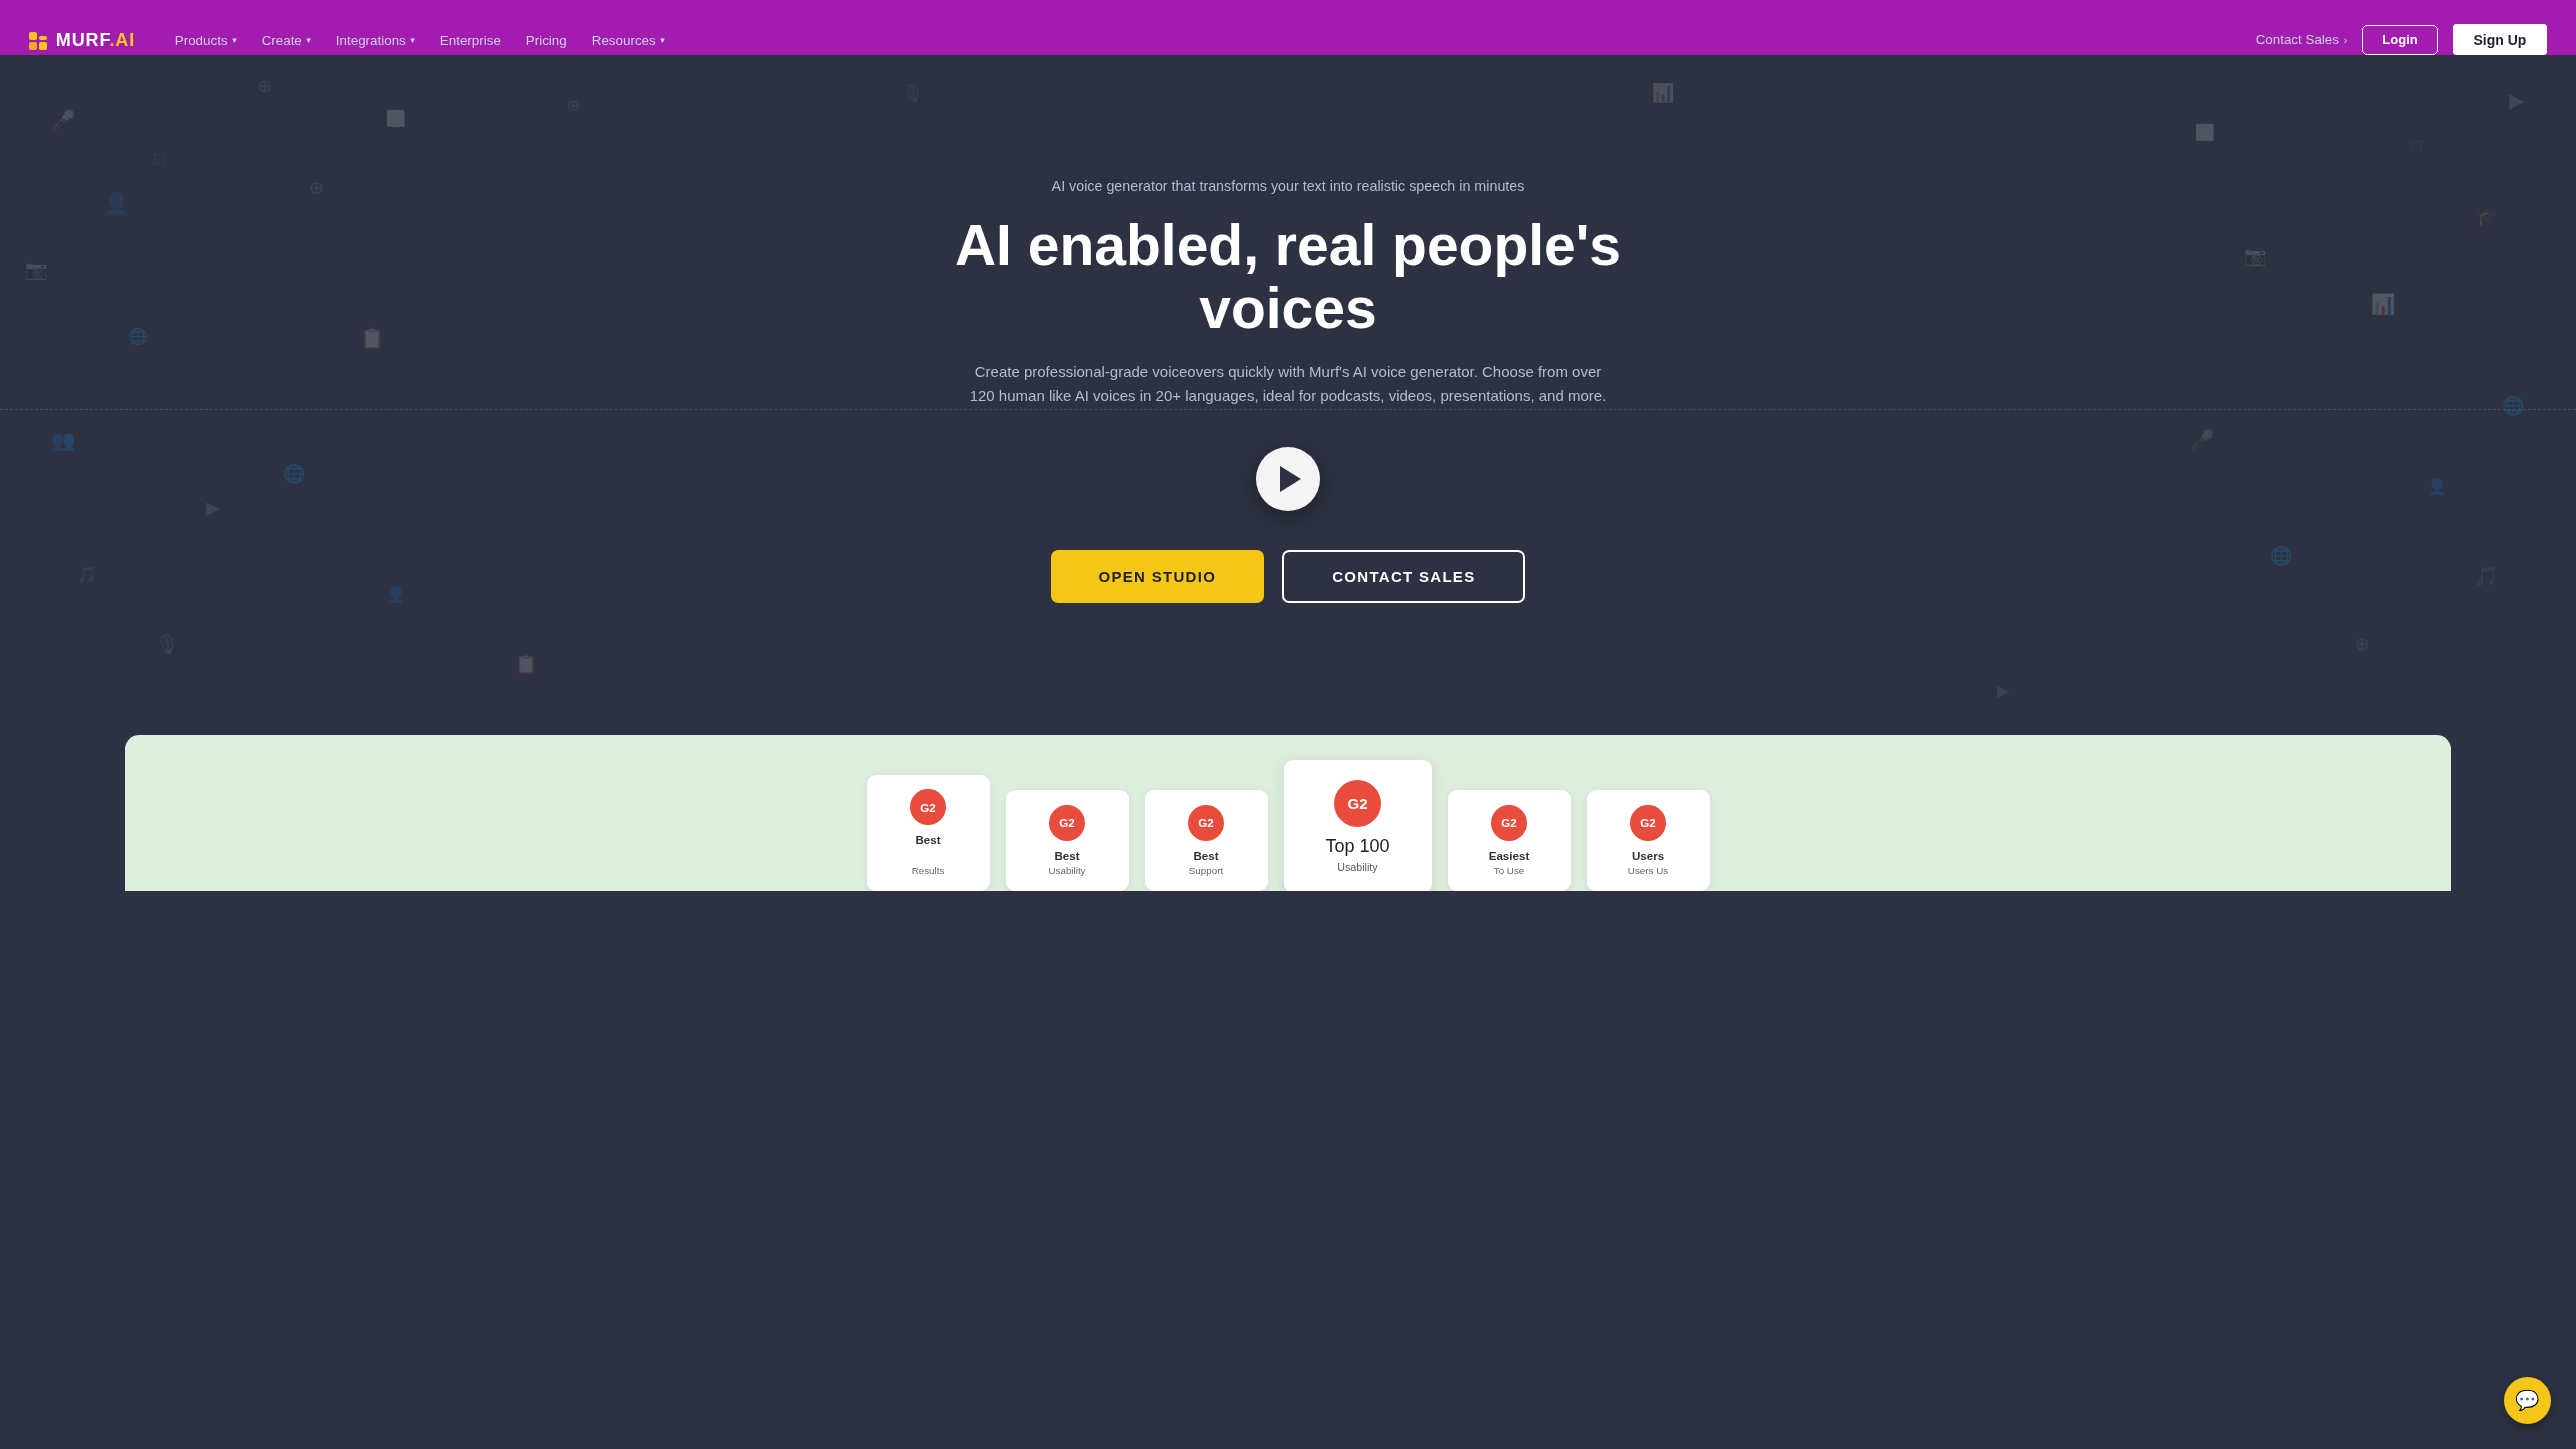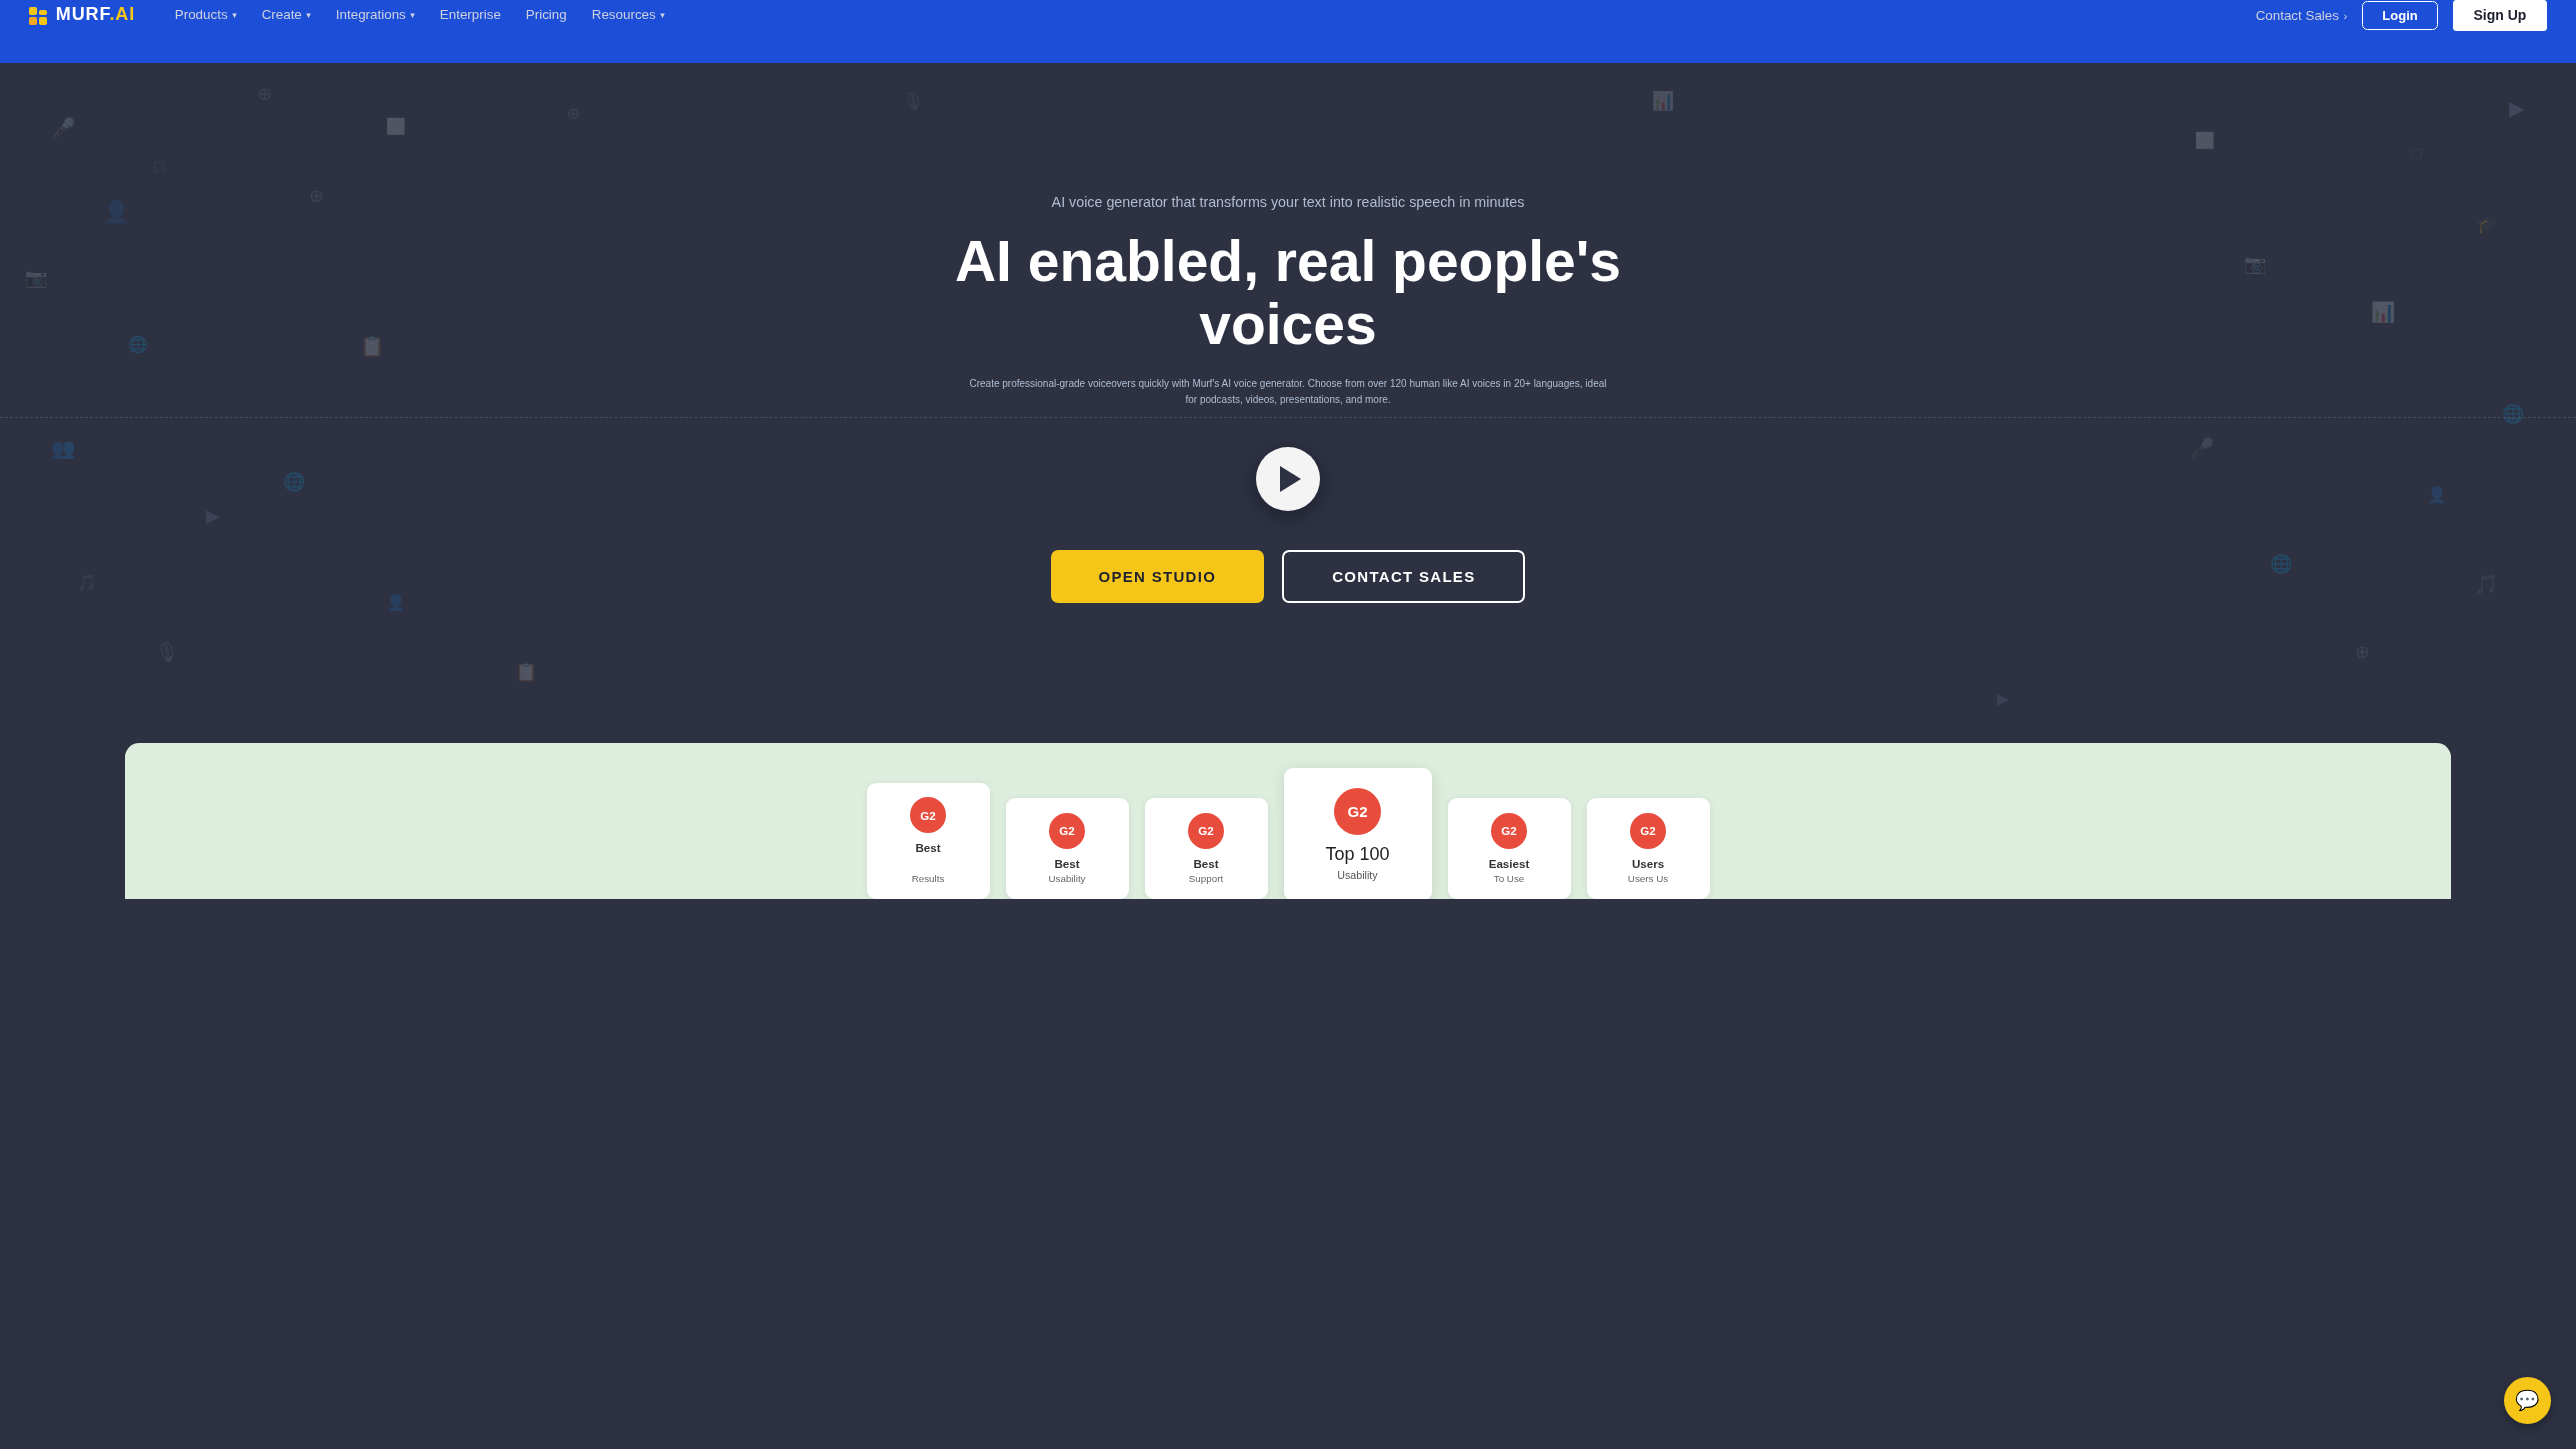--- a/index.html
+++ b/index.html
@@ -1,21 +1,21 @@
 <!DOCTYPE html>
 <html style="font-size:14.3px"><head>
   <meta charset="utf-8">
   <style>
     * { margin: 0; padding: 0; box-sizing: border-box; }
     body { font-family: 'Segoe UI', Arial, sans-serif; background: #2d3142; overflow-x: hidden; }
   </style>
 </head>
 <body>
 
-<nav style="display:flex;align-items:flex-start;justify-content:space-between;background:#1d4ed8;padding:0 29px;height:63px;position:relative;z-index:100;">
+<nav style="display:flex;align-items:flex-end;justify-content:space-between;background:#a21caf;padding:0 29px;height:55px;position:relative;z-index:100;">
   <div style="display:flex;align-items:center;gap:29px;">
 
     <a href="#" style="display:flex;align-items:center;gap:9px;text-decoration:none;">
       <div style="display:flex;align-items:flex-end;gap:1.8px;">
         <div style="display:flex;flex-direction:column;gap:1.8px;">
           <div style="width:8px;height:8px;background:#f5c518;border-radius:1.8px;"></div>
           <div style="width:8px;height:8px;background:#f5a623;border-radius:1.8px;"></div>
         </div>
         <div style="display:flex;flex-direction:column;gap:1.8px;margin-bottom:0;">
           <div style="width:8px;height:4.5px;background:#f5c518;border-radius:1.8px;margin-top:5.4px;"></div>
@@ -106,21 +106,21 @@
 
   <div style="position:absolute;top:52%;left:0;right:0;border-top:1.8px dashed rgba(255,255,255,0.12);"></div>
 
   <div style="position:relative;z-index:10;max-width:859px;">
     <p style="color:#b0bcd4;font-size:14.3px;margin-bottom:20px;">
       <span>AI voice generator that transforms your text into realistic speech in minutes</span>
     </p>
     <h1 style="color:#fff;font-size:57px;font-weight:900;line-height:1.1;margin-bottom:19.7px;">
       <span>AI enabled, real people's voices</span>
     </h1>
-    <p style="color:#b0bcd4;font-size:10px;line-height:1.6;max-width:644px;margin:0 auto 39px;">
+    <p style="color:#b0bcd4;font-size:15px;line-height:1.6;max-width:644px;margin:0 auto 39px;">
       <span>Create professional-grade voiceovers quickly with Murf's AI voice generator. Choose from over 120 human like AI voices in 20+ languages, ideal for podcasts, videos, presentations, and more.</span>
     </p>
 
     <div style="display:flex;justify-content:center;margin-bottom:39px;">
       <button style="width:64px;height:64px;background:rgba(255,255,255,0.95);border-radius:50%;display:flex;align-items:center;justify-content:center;cursor:pointer;border:none;box-shadow:0 5.4px 21.5px rgba(0,0,0,0.35);">
         <div style="width:0;height:0;border-top:13.4px solid transparent;border-bottom:13.4px solid transparent;border-left:21.5px solid #2d3142;margin-left:4.5px;"></div>
       </button>
     </div>
 
     <div style="display:flex;gap:18px;justify-content:center;flex-wrap:wrap;">

